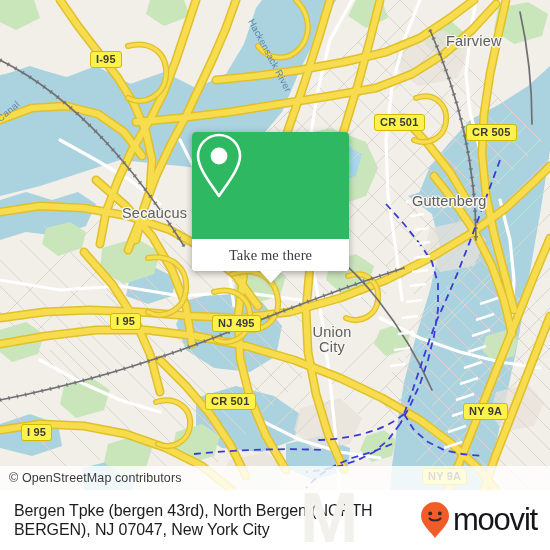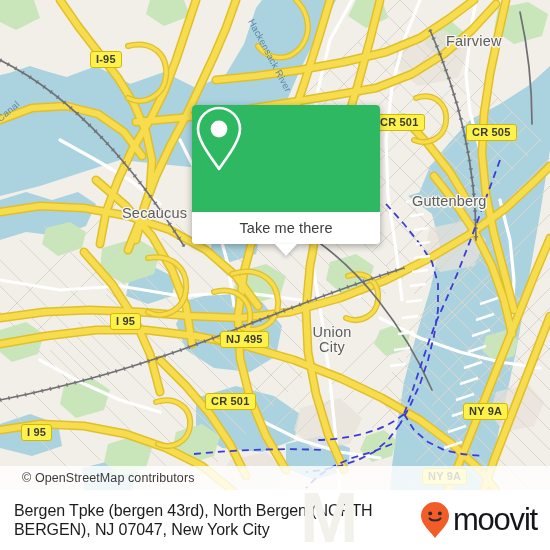--- a/index.html
+++ b/index.html
@@ -15,33 +15,33 @@
                         1px 1px #f7f5f0,-1px -1px #f7f5f0,1px -1px #f7f5f0,-1px 1px #f7f5f0;
             letter-spacing:.2px;pointer-events:none;}
   .maplabel.big{font-size:14.5px;}
   .waterlabel{position:absolute;color:#5b87a8;font-size:9.5px;white-space:nowrap;letter-spacing:.3px;}
 
   .shield{position:absolute;background:#fcf24b;border:1.2px solid #d6b800;border-radius:3px;
           color:#3b3b33;font-size:11px;font-weight:bold;padding:1.5px 5px 2px 5px;
           white-space:nowrap;letter-spacing:.2px;line-height:1;}
 
   
-  #popup{position:absolute;left:192px;top:105px;width:188px;}
+  #popup{position:absolute;left:192px;top:132px;width:157px;font-family:Liberation Serif, serif;}
   .card{background:#fff;border-radius:4px;box-shadow:0 2px 7px rgba(0,0,0,.33);overflow:hidden;}
   .card-top{background:#2eb862;height:107px;display:flex;align-items:center;justify-content:center;}
   .card-bottom{height:32px;display:flex;align-items:center;justify-content:center;background:#fff;}
   .card-bottom span{color:#3c3c3c;font-size:14.5px;letter-spacing:.1px;}
   .tail{position:absolute;left:50%;top:139px;margin-left:-11px;width:0;height:0;
         border-left:11px solid transparent;border-right:11px solid transparent;
         border-top:12px solid #fff;filter:drop-shadow(0 2px 2px rgba(0,0,0,.22));}
 
   
   #attrib{position:absolute;left:0;top:466px;width:550px;height:24px;
           background:rgba(255,255,255,.82);display:flex;align-items:center;}
-  #attrib span{color:#3a3a3a;font-size:12.5px;padding-left:22px;letter-spacing:.1px;}
+  #attrib span{color:#3a3a3a;font-size:12.5px;padding-left:9px;letter-spacing:.1px;}
 
   
   #footer{position:absolute;left:0;top:490px;width:550px;height:60px;background:#fff;
           display:flex;align-items:center;justify-content:space-between;}
   #footer-text{color:#1c1c1c;font-size:16px;font-weight:normal;line-height:19px;
                padding-left:14px;max-width:395px;letter-spacing:-.1px;}
   #logo{display:flex;align-items:center;padding-right:13px;}
   #logo-word{color:#16161a;font-size:31px;font-weight:normal;letter-spacing:-1.2px;margin-left:2px;}
   .ghost{position:absolute;color:#f3f1ec;font-size:70px;font-weight:bold;pointer-events:none;}
 </style>
@@ -386,21 +386,21 @@
     <div class="maplabel big" style="left:94px;top:205px;padding-left:28px;">Secaucus</div>
     <div class="maplabel big" style="left:306px;top:277px;width:52px;white-space:normal;text-align:center;line-height:15px;margin-top:48px;">Union City</div>
 
     <div class="waterlabel" style="left:251px;top:14px;transform:rotate(62deg);transform-origin:0 50%;">Hackensack River</div>
     <div class="waterlabel" style="left:-2px;top:114px;transform:rotate(-40deg);transform-origin:0 50%;">Canal</div>
 
     <div class="shield" style="left:90px;top:51px;">I-95</div>
     <div class="shield" style="left:374px;top:114px;">CR 501</div>
     <div class="shield" style="left:466px;top:124px;">CR 505</div>
     <div class="shield" style="left:110px;top:313px;">I 95</div>
-    <div class="shield" style="left:220px;top:315px;margin-top:16px;">NJ 495</div>
+    <div class="shield" style="left:212px;top:315px;">NJ 495</div>
     <div class="shield" style="left:205px;top:393px;">CR 501</div>
     <div class="shield" style="left:21px;top:424px;">I 95</div>
     <div class="shield" style="left:463px;top:403px;">NY 9A</div>
     <div class="shield" style="left:422px;top:468px;">NY 9A</div>
 
     <div id="popup">
       <div class="card">
         <div class="card-top">
           <svg width="54" height="68" viewBox="0 0 54 68">
             <path d="M27 3 C15.4 3 6 12.4 6 24 C6 36 19 52 27 64 C35 52 48 36 48 24 C48 12.4 38.6 3 27 3 Z" fill="none" stroke="#ffffff" stroke-width="2.6" stroke-linejoin="round"></path>

